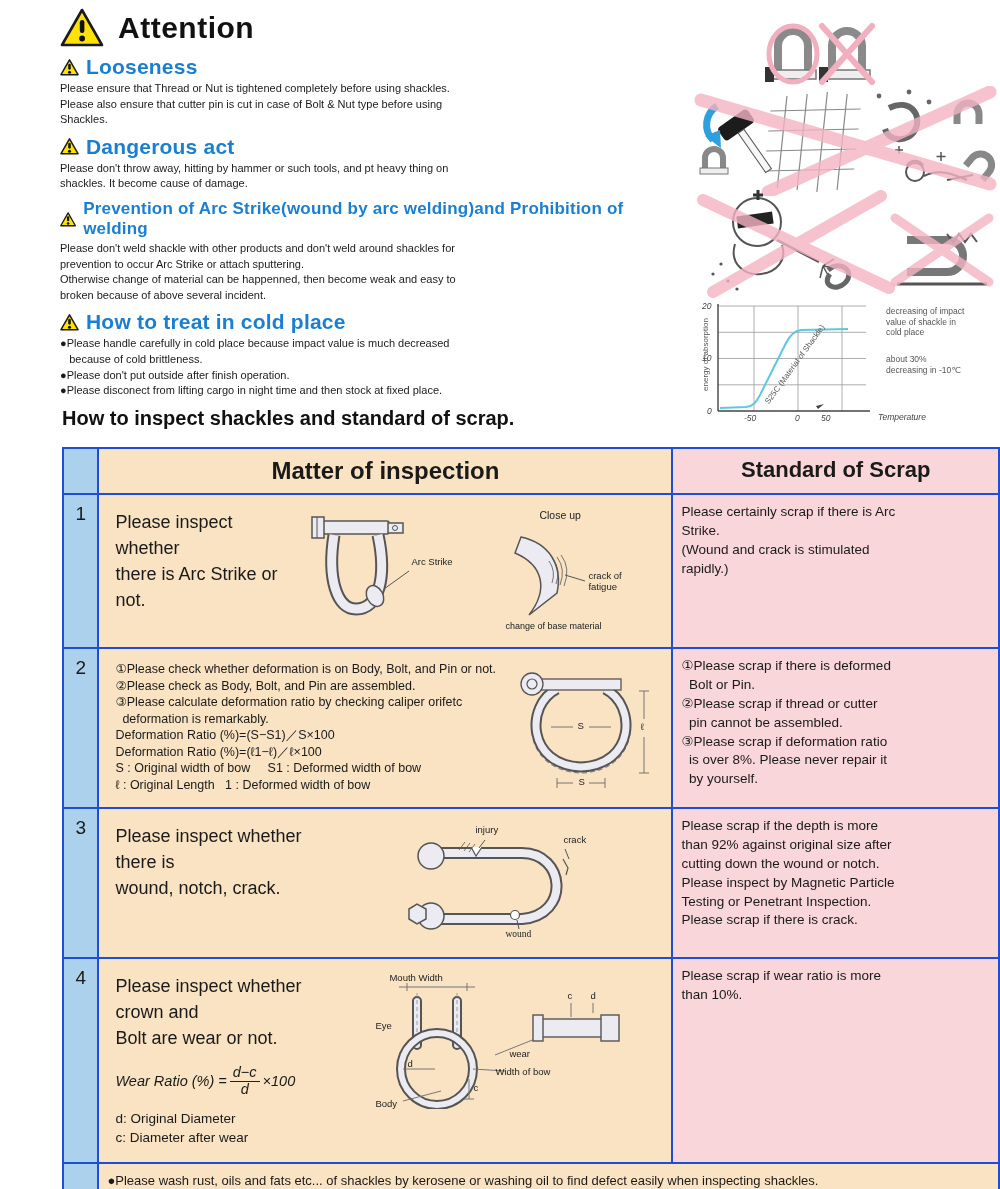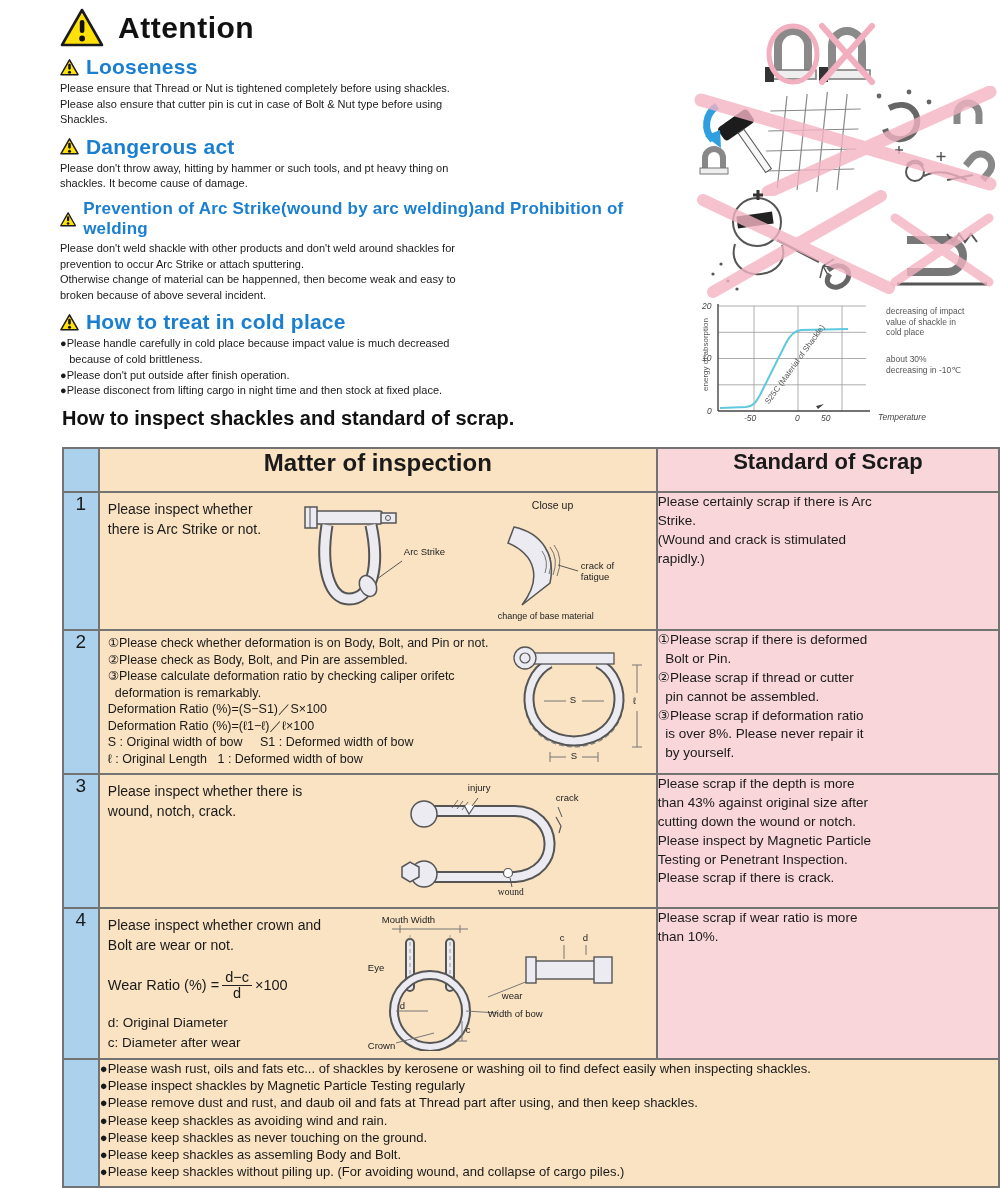--- a/index.html
+++ b/index.html
@@ -9,38 +9,38 @@
   .title-row{display:flex;align-items:center;gap:14px;margin:0 0 2px 0;}
   .title-row h1{font-size:30px;font-weight:600;margin:0;letter-spacing:.5px;color:#111;}
   .sec-head{display:flex;align-items:center;gap:7px;margin:7px 0 2px 0;
             color:#1a7fd1;font-size:21px;font-weight:600;letter-spacing:.2px;}
   .sec-head.small{font-size:17px;}
   .body{font-size:11px;line-height:1.42;margin:0 0 6px 0;white-space:pre-line;text-align:justify;}
   .inspect-title{font-size:20px;font-weight:600;color:#111;margin:8px 0 0 2px;}
   .illo{position:absolute;}
   
   table.inspect{position:absolute;left:62px;top:447px;border-collapse:collapse;table-layout:fixed;}
-  table.inspect td,table.inspect th{border:2px solid #737373;vertical-align:top;padding:0;}
+  table.inspect td,table.inspect th{border:2px solid #1d4ed8;vertical-align:top;padding:8px;}
   th.matter-h{background:#f9e3c3;font-size:24px;font-weight:600;text-align:center;vertical-align:middle;}
   th.scrap-h{background:#f8d6da;font-size:22px;font-weight:600;text-align:center;vertical-align:middle;}
   th.num-h{background:#abd1ed;}
   td.num{background:#abd1ed;text-align:center;vertical-align:middle;font-size:19px;}
   td.matter{background:#f9e3c3;}
   td.scrap{background:#f8d6da;font-size:13.5px;line-height:1.4;white-space:pre-line;
            padding:8px 10px;text-align:justify;}
   td.notes{background:#f9e3c3;font-size:13px;line-height:1.32;white-space:pre-line;padding:5px 10px;}
   .mcell{display:flex;padding:6px 8px;gap:4px;}
-  .mtext{font-size:14px;line-height:1.45;white-space:pre-line;}
+  .mtext{font-size:18px;line-height:1.45;white-space:pre-line;}
   .mtext.small{font-size:12.5px;line-height:1.32;}
   .diag{position:relative;flex:none;}
   .dlabel{position:absolute;font-size:9.5px;color:#222;white-space:pre-line;line-height:1.15;}
   .frac{display:inline-flex;flex-direction:column;align-items:center;line-height:1.05;
         vertical-align:middle;margin:0 3px;}
   .frac .num{border-bottom:1.5px solid #222;padding:0 3px;}
-  .formula{display:flex;align-items:center;font-size:14.5px;margin-top:14px;}
+  .formula{display:flex;align-items:center;font-size:14.5px;margin-top:14px;font-style:italic;}
   .legend{font-size:13.5px;line-height:1.45;white-space:pre-line;margin-top:12px;}
   
   .chart{position:absolute;left:698px;top:298px;width:300px;height:128px;}
   .chart .tick{position:absolute;font-size:8.5px;color:#444;font-style:italic;}
   .chart .ylab{position:absolute;left:-48px;top:52px;width:110px;text-align:center;
                font-size:8px;color:#555;transform:rotate(-90deg);}
   .chart .curvelab{position:absolute;left:42px;top:48px;width:130px;font-size:8px;color:#555;
                transform:rotate(-54deg);}
   .chart .anno{position:absolute;left:188px;font-size:8.5px;color:#555;line-height:1.25;white-space:pre-line;}
 </style>
@@ -362,21 +362,21 @@
             <line x1="198" y1="26" x2="202" y2="36" stroke="#555" stroke-width="1"></line>
             <line x1="150" y1="97" x2="152" y2="106" stroke="#555" stroke-width="1"></line>
           </svg>
           <span class="dlabel" style="left:108px;top:2px;">injury</span>
           <span class="dlabel" style="left:196px;top:12px;">crack</span>
           <span class="dlabel" style="left:138px;top:106px;font-family:Liberation Serif, serif;">wound</span>
         </div>
       </div>
     </td>
     <td class="scrap">Please scrap if the depth is more
-than 43% against original size after
+than 92% against original size after
 cutting down the wound or notch.
 Please inspect by Magnetic Particle
 Testing or Penetrant Inspection.
 Please scrap if there is crack.</td>
   </tr>
 
   <tr style="height:140px">
     <td class="num">4</td>
     <td class="matter">
       <div class="mcell">
@@ -415,21 +415,21 @@
             <rect x="196" y="46" width="64" height="18" fill="#ecebf2" stroke="#555" stroke-width="1.4"></rect>
             <rect x="256" y="42" width="18" height="26" fill="#ecebf2" stroke="#555" stroke-width="1.4"></rect>
             <rect x="188" y="42" width="10" height="26" fill="#ecebf2" stroke="#555" stroke-width="1.4"></rect>
             <g stroke="#777" stroke-width="1">
               <line x1="226" y1="30" x2="226" y2="44"></line>
                   <line x1="248" y1="30" x2="248" y2="40"></line>
             </g>
           </svg>
           <span class="dlabel" style="left:44px;top:0px;">Mouth Width</span>
           <span class="dlabel" style="left:30px;top:48px;">Eye</span>
-          <span class="dlabel" style="left:30px;top:126px;">Crown</span>
+          <span class="dlabel" style="left:30px;top:126px;">Body</span>
           <span class="dlabel" style="left:62px;top:86px;">d</span>
           <span class="dlabel" style="left:128px;top:110px;">c</span>
           <span class="dlabel" style="left:164px;top:76px;">wear</span>
           <span class="dlabel" style="left:150px;top:94px;">Width of bow</span>
           <span class="dlabel" style="left:222px;top:18px;">c</span>
           <span class="dlabel" style="left:245px;top:18px;">d</span>
         </div>
       </div>
     </td>
     <td class="scrap">Please scrap if wear ratio is more

